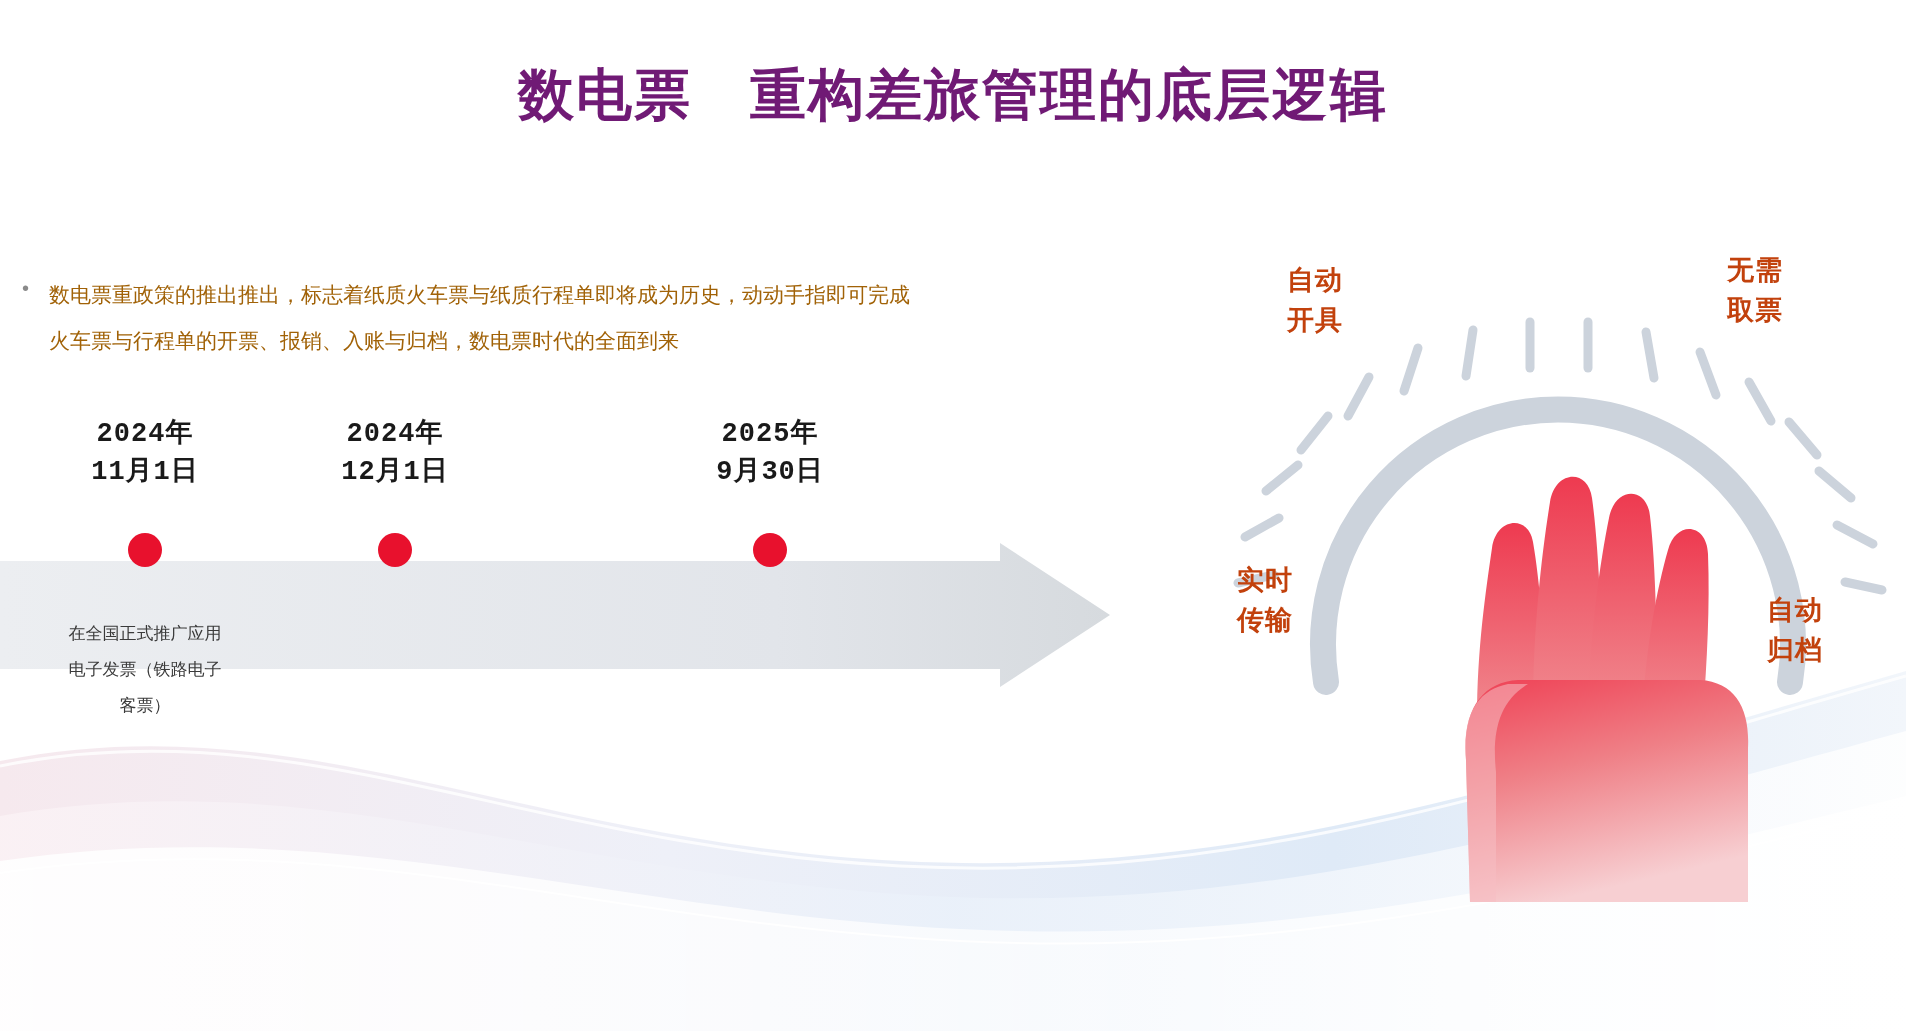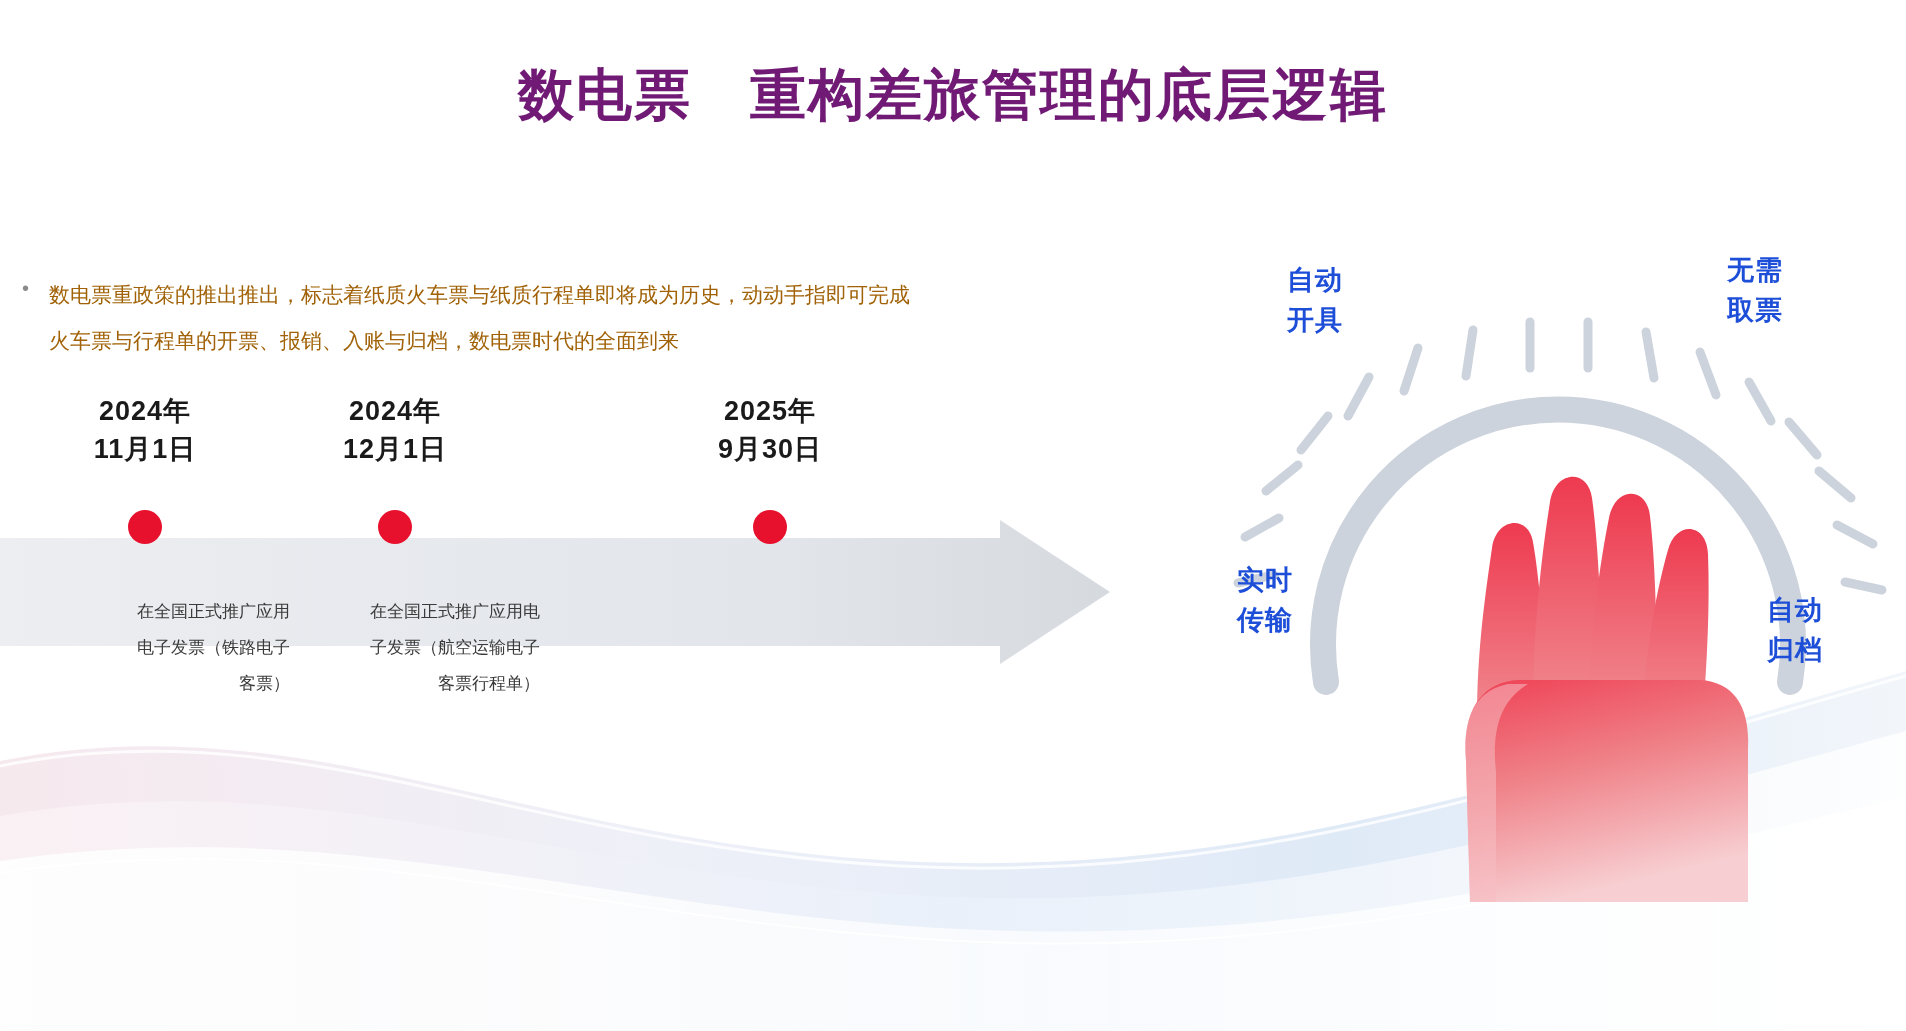--- a/index.html
+++ b/index.html
@@ -59,23 +59,24 @@
     font-size: 21px;
     line-height: 46px;
     color: #a16207;
     white-space: pre-line;
   }
 
   
   #timeline {
     position: absolute;
     left: 0;
-    top: 392px;
+    top: 415px;
     width: 1230px;
     height: 400px;
+    font-family: Liberation Mono, monospace;
   }
   #arrow-svg {
     position: absolute;
     left: 0;
     top: 128px;
     width: 1230px;
     height: 160px;
   }
   .tl-item {
     position: absolute;
@@ -98,41 +99,40 @@
     border-radius: 50%;
     background: #e8112d;
     margin: 42px auto 0 auto;
   }
   .tl-desc {
     margin-top: 50px;
     font-size: 17px;
     line-height: 36px;
     color: #3a3a3a;
     white-space: pre-line;
-    text-align: right;
   }
 
   
   #graphic {
     position: absolute;
     left: 1230px;
     top: 290px;
     width: 676px;
     height: 620px;
   }
   #dial-svg {
     position: absolute;
     left: 0;
     top: 0;
     width: 676px;
     height: 620px;
   }
   .glabel {
     position: absolute;
-    color: #1d4ed8;
+    color: #c2410c;
     font-weight: bold;
     font-size: 27px;
     line-height: 40px;
     letter-spacing: 1px;
     white-space: pre-line;
     text-align: center;
   }
   #glabel-0 { left: 20px;  top: -30px; width: 130px; } 
   #glabel-1 { left: 460px; top: -40px; width: 130px; } 
   #glabel-2 { left: -30px; top: 270px; width: 130px; } 
@@ -194,23 +194,20 @@
     <div class="tl-dot"></div>
     <div class="tl-desc">在全国正式推广应用
 电子发票（铁路电子
 客票）</div>
   </div>
 
   <div class="tl-item" style="left:250px;">
     <div class="tl-date">2024年
 12月1日</div>
     <div class="tl-dot"></div>
-    <div class="tl-desc">在全国正式推广应用电
-子发票（航空运输电子
-客票行程单）</div>
   </div>
 
   <div class="tl-item" style="left:560px; width:420px;">
     <div class="tl-date">2025年
 9月30日</div>
     <div class="tl-dot"></div>
   </div>
 
 </div>
 

